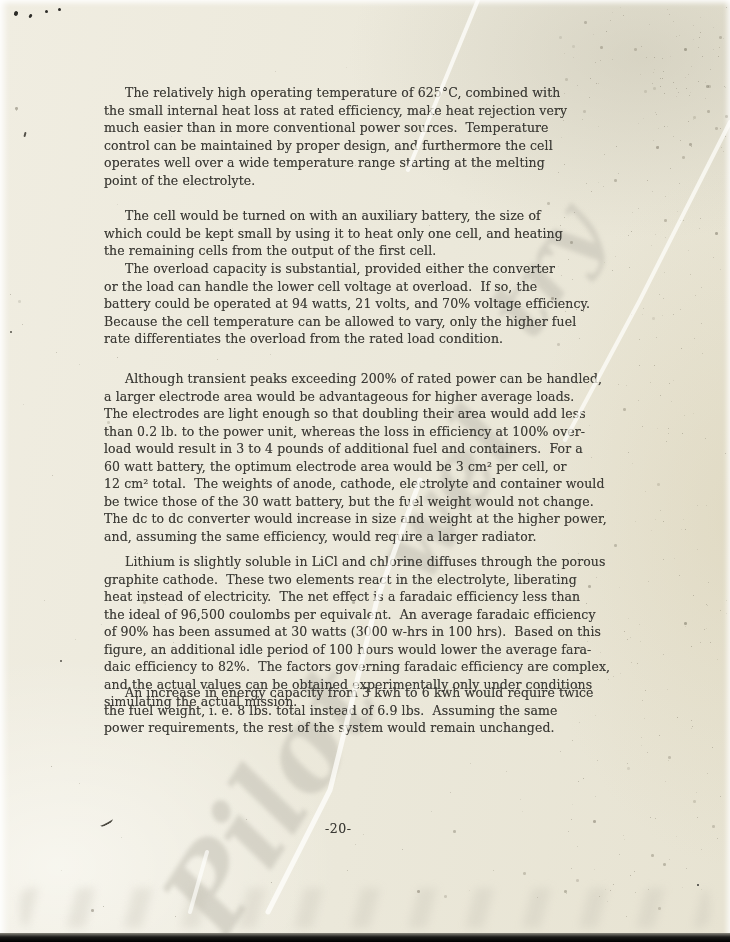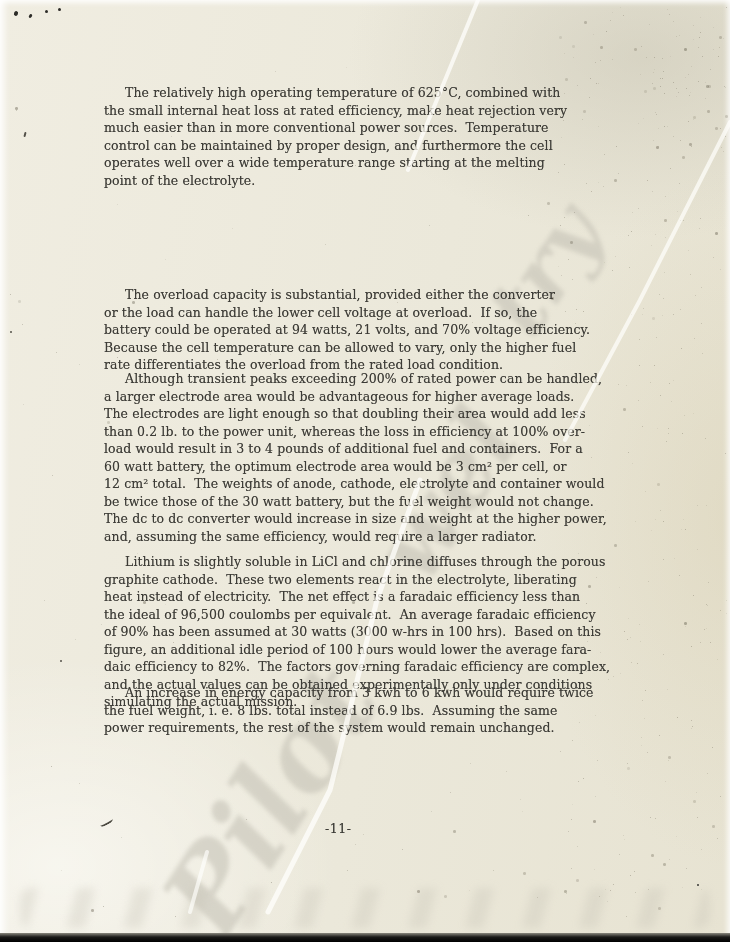--- a/index.html
+++ b/index.html
@@ -85,21 +85,24 @@
 
   <div class="speckles" id="speckles" style="box-shadow: rgba(99, 93, 76, 0.33) 615px 180px 0px 1px, rgba(99, 93, 76, 0.31) 619px 854px 0px 0px, rgba(99, 93, 76, 0.33) 565px 311px 0px 0px, rgba(99, 93, 76, 0.42) 657px 147px 0px 1px, rgba(99, 93, 76, 0.19) 720px 269px 0px 0px, rgba(99, 93, 76, 0.21) 697px 505px 0px 0px, rgba(99, 93, 76, 0.15) 561px 137px 0px 0px, rgba(99, 93, 76, 0.39) 612px 270px 0px 0px, rgba(99, 93, 76, 0.17) 635px 521px 0px 0px, rgba(99, 93, 76, 0.44) 583px 311px 0px 0px, rgba(99, 93, 76, 0.13) 570px 518px 0px 0px, rgba(99, 93, 76, 0.36) 217px 359px 0px 0px, rgba(99, 93, 76, 0.22) 270px 354px 0px 0px, rgba(99, 93, 76, 0.28) 720px 37px 0px 1px, rgba(99, 93, 76, 0.43) 663px 521px 0px 0px, rgba(99, 93, 76, 0.25) 702px 353px 0px 0px, rgba(99, 93, 76, 0.27) 680px 309px 0px 0px, rgba(99, 93, 76, 0.13) 654px 69px 0px 0px, rgba(99, 93, 76, 0.36) 691px 146px 0px 0px, rgba(99, 93, 76, 0.25) 325px 244px 0px 0px, rgba(99, 93, 76, 0.35) 673px 314px 0px 0px, rgba(99, 93, 76, 0.26) 713px 826px 0px 1px, rgba(99, 93, 76, 0.35) 52px 475px 0px 0px, rgba(99, 93, 76, 0.26) 665px 196px 0px 0px, rgba(99, 93, 76, 0.19) 655px 234px 0px 0px, rgba(99, 93, 76, 0.4) 418px 891px 0px 1px, rgba(99, 93, 76, 0.31) 585px 22px 0px 1px, rgba(99, 93, 76, 0.13) 653px 318px 0px 1px, rgba(99, 93, 76, 0.31) 647px 752px 0px 0px, rgba(99, 93, 76, 0.22) 577px 846px 0px 0px, rgba(99, 93, 76, 0.18) 671px 401px 0px 0px, rgba(99, 93, 76, 0.38) 552px 298px 0px 1px, rgba(99, 93, 76, 0.28) 610px 20px 0px 0px, rgba(99, 93, 76, 0.22) 676px 36px 0px 0px, rgba(99, 93, 76, 0.25) 707px 773px 0px 0px, rgba(99, 93, 76, 0.12) 604px 262px 0px 0px, rgba(99, 93, 76, 0.3) 635px 892px 0px 0px, rgba(99, 93, 76, 0.42) 699px 37px 0px 0px, rgba(99, 93, 76, 0.18) 691px 728px 0px 0px, rgba(99, 93, 76, 0.14) 586px 671px 0px 0px, rgba(99, 93, 76, 0.19) 658px 484px 0px 1px, rgba(99, 93, 76, 0.14) 677px 211px 0px 0px, rgba(99, 93, 76, 0.26) 561px 275px 0px 0px, rgba(99, 93, 76, 0.35) 575px 323px 0px 0px, rgba(99, 93, 76, 0.37) 589px 586px 0px 1px, rgba(99, 93, 76, 0.11) 651px 530px 0px 0px, rgba(99, 93, 76, 0.17) 651px 245px 0px 0px, rgba(99, 93, 76, 0.14) 452px 404px 0px 0px, rgba(99, 93, 76, 0.28) 631px 662px 0px 0px, rgba(99, 93, 76, 0.25) 508px 382px 0px 0px, rgba(99, 93, 76, 0.37) 246px 819px 0px 0px, rgba(99, 93, 76, 0.34) 666px 441px 0px 0px, rgba(99, 93, 76, 0.12) 612px 12px 0px 0px, rgba(99, 93, 76, 0.13) 624px 839px 0px 0px, rgba(99, 93, 76, 0.44) 685px 49px 0px 1px, rgba(99, 93, 76, 0.32) 652px 855px 0px 1px, rgba(99, 93, 76, 0.32) 201px 489px 0px 0px, rgba(99, 93, 76, 0.45) 577px 383px 0px 0px, rgba(99, 93, 76, 0.3) 572px 279px 0px 0px, rgba(99, 93, 76, 0.14) 165px 259px 0px 0px, rgba(99, 93, 76, 0.42) 564px 164px 0px 0px, rgba(99, 93, 76, 0.27) 618px 384px 0px 0px, rgba(99, 93, 76, 0.33) 676px 88px 0px 0px, rgba(99, 93, 76, 0.25) 582px 119px 0px 0px, rgba(99, 93, 76, 0.16) 137px 553px 0px 0px, rgba(99, 93, 76, 0.34) 571px 242px 0px 1px, rgba(99, 93, 76, 0.28) 151px 400px 0px 0px, rgba(99, 93, 76, 0.42) 117px 357px 0px 0px, rgba(99, 93, 76, 0.24) 723px 151px 0px 0px, rgba(99, 93, 76, 0.37) 571px 819px 0px 0px, rgba(99, 93, 76, 0.24) 608px 679px 0px 0px, rgba(99, 93, 76, 0.28) 397px 302px 0px 0px, rgba(99, 93, 76, 0.2) 641px 737px 0px 0px, rgba(99, 93, 76, 0.4) 596px 83px 0px 0px, rgba(99, 93, 76, 0.26) 643px 308px 0px 0px, rgba(99, 93, 76, 0.24) 363px 834px 0px 0px, rgba(99, 93, 76, 0.41) 92px 910px 0px 1px, rgba(99, 93, 76, 0.22) 584px 111px 0px 1px, rgba(99, 93, 76, 0.26) 603px 186px 0px 0px, rgba(99, 93, 76, 0.16) 232px 228px 0px 0px, rgba(99, 93, 76, 0.21) 431px 811px 0px 0px, rgba(99, 93, 76, 0.18) 665px 781px 0px 0px, rgba(99, 93, 76, 0.39) 564px 217px 0px 0px, rgba(99, 93, 76, 0.15) 594px 869px 0px 0px, rgba(99, 93, 76, 0.28) 719px 47px 0px 0px, rgba(99, 93, 76, 0.4) 591px 191px 0px 0px, rgba(99, 93, 76, 0.24) 472px 322px 0px 0px, rgba(99, 93, 76, 0.21) 79px 364px 0px 0px, rgba(99, 93, 76, 0.44) 583px 778px 0px 0px, rgba(99, 93, 76, 0.12) 676px 836px 0px 0px, rgba(99, 93, 76, 0.23) 411px 719px 0px 0px, rgba(99, 93, 76, 0.38) 702px 56px 0px 0px, rgba(99, 93, 76, 0.13) 573px 46px 0px 1px, rgba(99, 93, 76, 0.37) 628px 235px 0px 0px, rgba(99, 93, 76, 0.17) 688px 250px 0px 0px, rgba(99, 93, 76, 0.33) 717px 838px 0px 0px, rgba(99, 93, 76, 0.36) 565px 891px 0px 1px, rgba(99, 93, 76, 0.26) 650px 382px 0px 0px, rgba(99, 93, 76, 0.4) 654px 57px 0px 0px, rgba(99, 93, 76, 0.26) 355px 844px 0px 0px, rgba(99, 93, 76, 0.16) 573px 57px 0px 0px, rgba(99, 93, 76, 0.28) 600px 60px 0px 0px, rgba(99, 93, 76, 0.21) 101px 624px 0px 0px, rgba(99, 93, 76, 0.35) 720px 128px 0px 0px, rgba(99, 93, 76, 0.34) 664px 864px 0px 1px, rgba(99, 93, 76, 0.21) 694px 801px 0px 1px, rgba(99, 93, 76, 0.41) 660px 86px 0px 0px, rgba(99, 93, 76, 0.27) 638px 208px 0px 0px, rgba(99, 93, 76, 0.22) 445px 896px 0px 1px, rgba(99, 93, 76, 0.28) 646px 57px 0px 0px, rgba(99, 93, 76, 0.31) 305px 517px 0px 0px, rgba(99, 93, 76, 0.11) 619px 587px 0px 0px, rgba(99, 93, 76, 0.41) 693px 595px 0px 0px, rgba(99, 93, 76, 0.4) 594px 481px 0px 0px, rgba(99, 93, 76, 0.29) 642px 700px 0px 0px, rgba(99, 93, 76, 0.33) 689px 95px 0px 0px, rgba(99, 93, 76, 0.18) 691px 66px 0px 0px, rgba(99, 93, 76, 0.17) 696px 792px 0px 0px, rgba(99, 93, 76, 0.15) 685px 77px 0px 0px, rgba(99, 93, 76, 0.27) 638px 400px 0px 0px, rgba(99, 93, 76, 0.37) 726px 7px 0px 0px, rgba(99, 93, 76, 0.16) 662px 315px 0px 0px, rgba(99, 93, 76, 0.16) 685px 626px 0px 0px, rgba(99, 93, 76, 0.18) 725px 87px 0px 0px, rgba(99, 93, 76, 0.4) 688px 121px 0px 0px, rgba(99, 93, 76, 0.32) 563px 120px 0px 0px, rgba(99, 93, 76, 0.35) 663px 559px 0px 0px, rgba(99, 93, 76, 0.42) 590px 78px 0px 0px, rgba(99, 93, 76, 0.15) 693px 119px 0px 0px, rgba(99, 93, 76, 0.18) 697px 549px 0px 0px, rgba(99, 93, 76, 0.15) 640px 74px 0px 0px, rgba(99, 93, 76, 0.44) 271px 882px 0px 0px, rgba(99, 93, 76, 0.11) 670px 56px 0px 0px, rgba(99, 93, 76, 0.15) 658px 128px 0px 0px, rgba(99, 93, 76, 0.38) 645px 690px 0px 0px, rgba(99, 93, 76, 0.28) 506px 719px 0px 0px, rgba(99, 93, 76, 0.23) 652px 191px 0px 0px, rgba(99, 93, 76, 0.22) 558px 344px 0px 1px, rgba(99, 93, 76, 0.1) 643px 118px 0px 0px, rgba(99, 93, 76, 0.37) 691px 720px 0px 0px, rgba(99, 93, 76, 0.29) 694px 338px 0px 0px, rgba(99, 93, 76, 0.16) 667px 126px 0px 0px, rgba(99, 93, 76, 0.11) 165px 604px 0px 0px, rgba(99, 93, 76, 0.17) 654px 88px 0px 1px, rgba(99, 93, 76, 0.18) 607px 901px 0px 0px, rgba(99, 93, 76, 0.3) 407px 127px 0px 0px, rgba(99, 93, 76, 0.27) 483px 371px 0px 0px, rgba(99, 93, 76, 0.22) 699px 228px 0px 0px, rgba(99, 93, 76, 0.21) 566px 79px 0px 1px, rgba(99, 93, 76, 0.25) 660px 510px 0px 0px, rgba(99, 93, 76, 0.39) 634px 871px 0px 0px, rgba(99, 93, 76, 0.31) 669px 14px 0px 0px, rgba(99, 93, 76, 0.31) 678px 92px 0px 0px, rgba(99, 93, 76, 0.35) 558px 172px 0px 0px, rgba(99, 93, 76, 0.13) 469px 890px 0px 0px, rgba(99, 93, 76, 0.16) 676px 96px 0px 0px, rgba(99, 93, 76, 0.35) 704px 629px 0px 0px, rgba(99, 93, 76, 0.28) 683px 157px 0px 1px, rgba(99, 93, 76, 0.32) 631px 314px 0px 0px, rgba(99, 93, 76, 0.17) 583px 646px 0px 0px, rgba(99, 93, 76, 0.43) 144px 602px 0px 1px, rgba(99, 93, 76, 0.14) 701px 889px 0px 0px, rgba(99, 93, 76, 0.12) 700px 17px 0px 0px, rgba(99, 93, 76, 0.12) 690px 92px 0px 0px, rgba(99, 93, 76, 0.23) 566px 893px 0px 0px, rgba(99, 93, 76, 0.41) 712px 747px 0px 0px, rgba(99, 93, 76, 0.4) 700px 32px 0px 0px, rgba(99, 93, 76, 0.4) 543px 417px 0px 0px, rgba(99, 93, 76, 0.18) 372px 584px 0px 0px, rgba(99, 93, 76, 0.3) 641px 46px 0px 0px, rgba(99, 93, 76, 0.15) 655px 519px 0px 0px, rgba(99, 93, 76, 0.19) 649px 24px 0px 0px, rgba(99, 93, 76, 0.43) 624px 631px 0px 0px, rgba(99, 93, 76, 0.16) 486px 104px 0px 0px, rgba(99, 93, 76, 0.28) 524px 873px 0px 1px, rgba(99, 93, 76, 0.27) 648px 889px 0px 0px, rgba(99, 93, 76, 0.19) 694px 117px 0px 1px, rgba(99, 93, 76, 0.29) 493px 870px 0px 0px, rgba(99, 93, 76, 0.15) 598px 126px 0px 0px, rgba(99, 93, 76, 0.36) 642px 426px 0px 0px, rgba(99, 93, 76, 0.34) 16px 110px 0px 0px, rgba(99, 93, 76, 0.17) 576px 505px 0px 0px, rgba(99, 93, 76, 0.21) 707px 605px 0px 0px, rgba(99, 93, 76, 0.4) 647px 180px 0px 0px, rgba(99, 93, 76, 0.32) 601px 47px 0px 1px, rgba(99, 93, 76, 0.11) 346px 67px 0px 0px, rgba(99, 93, 76, 0.28) 698px 47px 0px 0px, rgba(99, 93, 76, 0.2) 693px 25px 0px 0px, rgba(99, 93, 76, 0.33) 586px 183px 0px 0px, rgba(99, 93, 76, 0.33) 627px 763px 0px 0px, rgba(99, 93, 76, 0.42) 682px 433px 0px 0px, rgba(99, 93, 76, 0.26) 577px 85px 0px 0px, rgba(99, 93, 76, 0.38) 669px 383px 0px 0px, rgba(99, 93, 76, 0.22) 669px 859px 0px 0px, rgba(99, 93, 76, 0.17) 726px 600px 0px 0px, rgba(99, 93, 76, 0.43) 691px 646px 0px 0px, rgba(99, 93, 76, 0.3) 720px 610px 0px 0px, rgba(99, 93, 76, 0.18) 600px 652px 0px 0px, rgba(99, 93, 76, 0.27) 713px 257px 0px 0px, rgba(99, 93, 76, 0.35) 724px 86px 0px 0px, rgba(99, 93, 76, 0.38) 528px 215px 0px 0px, rgba(99, 93, 76, 0.37) 627px 639px 0px 0px, rgba(99, 93, 76, 0.16) 645px 91px 0px 1px, rgba(99, 93, 76, 0.23) 613px 676px 0px 0px, rgba(99, 93, 76, 0.33) 599px 896px 0px 0px, rgba(99, 93, 76, 0.23) 587px 641px 0px 0px, rgba(99, 93, 76, 0.21) 75px 639px 0px 0px, rgba(99, 93, 76, 0.19) 630px 637px 0px 0px, rgba(99, 93, 76, 0.12) 658px 146px 0px 0px, rgba(99, 93, 76, 0.42) 613px 884px 0px 0px, rgba(99, 93, 76, 0.24) 506px 771px 0px 0px, rgba(99, 93, 76, 0.37) 720px 796px 0px 0px, rgba(99, 93, 76, 0.28) 548px 203px 0px 1px, rgba(99, 93, 76, 0.12) 657px 428px 0px 0px, rgba(99, 93, 76, 0.44) 606px 31px 0px 0px, rgba(99, 93, 76, 0.22) 577px 880px 0px 1px, rgba(99, 93, 76, 0.15) 632px 463px 0px 0px, rgba(99, 93, 76, 0.23) 721px 147px 0px 0px, rgba(99, 93, 76, 0.41) 680px 220px 0px 0px, rgba(99, 93, 76, 0.24) 648px 581px 0px 0px, rgba(99, 93, 76, 0.44) 51px 766px 0px 0px, rgba(99, 93, 76, 0.42) 664px 126px 0px 0px, rgba(99, 93, 76, 0.3) 568px 504px 0px 0px, rgba(99, 93, 76, 0.13) 641px 745px 0px 0px, rgba(99, 93, 76, 0.41) 681px 348px 0px 0px, rgba(99, 93, 76, 0.18) 679px 35px 0px 0px, rgba(99, 93, 76, 0.12) 693px 413px 0px 0px, rgba(99, 93, 76, 0.11) 681px 529px 0px 0px, rgba(99, 93, 76, 0.21) 108px 422px 0px 1px, rgba(99, 93, 76, 0.29) 710px 69px 0px 0px, rgba(99, 93, 76, 0.26) 572px 482px 0px 0px, rgba(99, 93, 76, 0.12) 119px 477px 0px 0px, rgba(99, 93, 76, 0.14) 693px 39px 0px 0px, rgba(99, 93, 76, 0.27) 421px 135px 0px 0px, rgba(99, 93, 76, 0.32) 624px 409px 0px 1px, rgba(99, 93, 76, 0.12) 522px 811px 0px 0px, rgba(99, 93, 76, 0.36) 680px 140px 0px 0px, rgba(99, 93, 76, 0.3) 662px 58px 0px 0px, rgba(99, 93, 76, 0.33) 626px 916px 0px 0px, rgba(99, 93, 76, 0.34) 589px 97px 0px 0px, rgba(99, 93, 76, 0.13) 638px 123px 0px 0px, rgba(99, 93, 76, 0.43) 175px 916px 0px 0px, rgba(99, 93, 76, 0.27) 669px 757px 0px 1px, rgba(99, 93, 76, 0.43) 654px 365px 0px 0px, rgba(99, 93, 76, 0.16) 117px 204px 0px 0px, rgba(99, 93, 76, 0.21) 684px 415px 0px 0px, rgba(99, 93, 76, 0.31) 595px 62px 0px 0px, rgba(99, 93, 76, 0.43) 16px 108px 0px 1px, rgba(99, 93, 76, 0.19) 706px 505px 0px 0px, rgba(99, 93, 76, 0.29) 668px 433px 0px 0px, rgba(99, 93, 76, 0.35) 706px 604px 0px 0px, rgba(99, 93, 76, 0.38) 710px 642px 0px 0px, rgba(99, 93, 76, 0.4) 610px 890px 0px 0px, rgba(99, 93, 76, 0.29) 652px 83px 0px 0px, rgba(99, 93, 76, 0.14) 560px 37px 0px 1px, rgba(99, 93, 76, 0.27) 591px 457px 0px 0px, rgba(99, 93, 76, 0.31) 686px 868px 0px 0px, rgba(99, 93, 76, 0.24) 288px 456px 0px 0px, rgba(99, 93, 76, 0.15) 628px 618px 0px 0px, rgba(99, 93, 76, 0.31) 663px 654px 0px 0px, rgba(99, 93, 76, 0.19) 626px 385px 0px 0px, rgba(99, 93, 76, 0.14) 589px 425px 0px 0px, rgba(99, 93, 76, 0.44) 559px 394px 0px 0px, rgba(99, 93, 76, 0.22) 579px 722px 0px 0px, rgba(99, 93, 76, 0.33) 725px 136px 0px 0px, rgba(99, 93, 76, 0.31) 346px 460px 0px 1px, rgba(99, 93, 76, 0.16) 298px 721px 0px 0px, rgba(99, 93, 76, 0.43) 662px 78px 0px 0px, rgba(99, 93, 76, 0.34) 683px 220px 0px 0px, rgba(99, 93, 76, 0.15) 564px 53px 0px 0px, rgba(99, 93, 76, 0.15) 605px 889px 0px 0px, rgba(99, 93, 76, 0.35) 679px 575px 0px 0px, rgba(99, 93, 76, 0.12) 620px 7px 0px 0px, rgba(99, 93, 76, 0.13) 683px 519px 0px 0px, rgba(99, 93, 76, 0.2) 639px 624px 0px 0px, rgba(99, 93, 76, 0.24) 171px 136px 0px 0px, rgba(99, 93, 76, 0.18) 644px 718px 0px 0px, rgba(99, 93, 76, 0.37) 650px 817px 0px 0px, rgba(99, 93, 76, 0.33) 579px 338px 0px 0px, rgba(99, 93, 76, 0.34) 454px 831px 0px 1px, rgba(99, 93, 76, 0.19) 623px 835px 0px 0px, rgba(99, 93, 76, 0.39) 660px 395px 0px 0px, rgba(99, 93, 76, 0.19) 653px 72px 0px 0px, rgba(99, 93, 76, 0.23) 726px 116px 0px 1px, rgba(99, 93, 76, 0.16) 520px 799px 0px 0px, rgba(99, 93, 76, 0.3) 701px 323px 0px 0px, rgba(99, 93, 76, 0.27) 695px 295px 0px 0px, rgba(99, 93, 76, 0.34) 639px 339px 0px 0px, rgba(99, 93, 76, 0.38) 698px 81px 0px 0px, rgba(99, 93, 76, 0.27) 537px 897px 0px 0px, rgba(99, 93, 76, 0.42) 576px 309px 0px 0px, rgba(99, 93, 76, 0.19) 598px 83px 0px 0px, rgba(99, 93, 76, 0.34) 572px 740px 0px 0px, rgba(99, 93, 76, 0.23) 425px 686px 0px 0px, rgba(99, 93, 76, 0.35) 595px 488px 0px 0px, rgba(99, 93, 76, 0.41) 673px 82px 0px 0px, rgba(99, 93, 76, 0.29) 416px 469px 0px 0px, rgba(99, 93, 76, 0.37) 574px 212px 0px 0px, rgba(99, 93, 76, 0.27) 716px 128px 0px 1px, rgba(99, 93, 76, 0.15) 705px 82px 0px 0px, rgba(99, 93, 76, 0.22) 470px 763px 0px 0px, rgba(99, 93, 76, 0.24) 564px 93px 0px 0px, rgba(99, 93, 76, 0.21) 612px 59px 0px 0px, rgba(99, 93, 76, 0.19) 632px 212px 0px 0px, rgba(99, 93, 76, 0.33) 705px 438px 0px 0px, rgba(99, 93, 76, 0.29) 429px 225px 0px 0px, rgba(99, 93, 76, 0.22) 673px 21px 0px 0px, rgba(99, 93, 76, 0.37) 670px 168px 0px 0px, rgba(99, 93, 76, 0.42) 10px 294px 0px 0px, rgba(99, 93, 76, 0.44) 630px 875px 0px 0px, rgba(99, 93, 76, 0.1) 572px 804px 0px 0px, rgba(99, 93, 76, 0.31) 560px 751px 0px 0px, rgba(99, 93, 76, 0.24) 709px 86px 0px 1px, rgba(99, 93, 76, 0.32) 355px 165px 0px 0px, rgba(99, 93, 76, 0.14) 620px 673px 0px 0px, rgba(99, 93, 76, 0.21) 121px 837px 0px 0px, rgba(99, 93, 76, 0.25) 396px 714px 0px 0px, rgba(99, 93, 76, 0.3) 322px 504px 0px 1px, rgba(99, 93, 76, 0.18) 640px 641px 0px 0px, rgba(99, 93, 76, 0.37) 697px 817px 0px 0px, rgba(99, 93, 76, 0.45) 677px 717px 0px 0px, rgba(99, 93, 76, 0.28) 690px 274px 0px 0px, rgba(99, 93, 76, 0.28) 79px 783px 0px 0px, rgba(99, 93, 76, 0.43) 560px 225px 0px 0px, rgba(99, 93, 76, 0.43) 716px 233px 0px 1px, rgba(99, 93, 76, 0.42) 594px 821px 0px 1px, rgba(99, 93, 76, 0.42) 718px 56px 0px 0px, rgba(99, 93, 76, 0.19) 653px 140px 0px 0px, rgba(99, 93, 76, 0.21) 578px 553px 0px 0px, rgba(99, 93, 76, 0.14) 346px 540px 0px 1px, rgba(99, 93, 76, 0.41) 586px 603px 0px 0px, rgba(99, 93, 76, 0.31) 450px 792px 0px 0px, rgba(99, 93, 76, 0.39) 660px 78px 0px 0px, rgba(99, 93, 76, 0.39) 577px 616px 0px 0px, rgba(99, 93, 76, 0.37) 402px 849px 0px 0px, rgba(99, 93, 76, 0.32) 679px 183px 0px 0px, rgba(99, 93, 76, 0.36) 299px 144px 0px 0px, rgba(99, 93, 76, 0.26) 188px 730px 0px 0px, rgba(99, 93, 76, 0.28) 635px 49px 0px 1px, rgba(99, 93, 76, 0.17) 717px 659px 0px 0px, rgba(99, 93, 76, 0.18) 713px 49px 0px 0px, rgba(99, 93, 76, 0.38) 690px 144px 0px 1px, rgba(99, 93, 76, 0.14) 673px 380px 0px 0px, rgba(99, 93, 76, 0.34) 347px 870px 0px 0px, rgba(99, 93, 76, 0.29) 656px 337px 0px 0px, rgba(99, 93, 76, 0.3) 663px 298px 0px 0px, rgba(99, 93, 76, 0.26) 596px 577px 0px 0px, rgba(99, 93, 76, 0.17) 667px 689px 0px 0px, rgba(99, 93, 76, 0.31) 615px 545px 0px 1px, rgba(99, 93, 76, 0.41) 616px 146px 0px 0px, rgba(99, 93, 76, 0.15) 674px 558px 0px 0px, rgba(99, 93, 76, 0.17) 19px 301px 0px 1px, rgba(99, 93, 76, 0.23) 688px 74px 0px 0px, rgba(99, 93, 76, 0.22) 133px 720px 0px 0px, rgba(99, 93, 76, 0.25) 673px 136px 0px 0px, rgba(99, 93, 76, 0.32) 656px 114px 0px 0px, rgba(99, 93, 76, 0.4) 173px 642px 0px 0px, rgba(99, 93, 76, 0.14) 574px 611px 0px 0px, rgba(99, 93, 76, 0.35) 668px 428px 0px 0px, rgba(99, 93, 76, 0.4) 637px 663px 0px 0px, rgba(99, 93, 76, 0.39) 353px 602px 0px 1px, rgba(99, 93, 76, 0.44) 103px 906px 0px 0px, rgba(99, 93, 76, 0.31) 708px 111px 0px 1px, rgba(99, 93, 76, 0.14) 642px 314px 0px 0px, rgba(99, 93, 76, 0.44) 685px 623px 0px 1px, rgba(99, 93, 76, 0.19) 555px 598px 0px 0px, rgba(99, 93, 76, 0.39) 663px 71px 0px 0px, rgba(99, 93, 76, 0.32) 665px 220px 0px 1px, rgba(99, 93, 76, 0.24) 701px 849px 0px 0px, rgba(99, 93, 76, 0.13) 682px 887px 0px 0px, rgba(99, 93, 76, 0.1) 605px 510px 0px 0px, rgba(99, 93, 76, 0.18) 645px 491px 0px 0px, rgba(99, 93, 76, 0.4) 659px 735px 0px 0px, rgba(99, 93, 76, 0.36) 655px 818px 0px 0px, rgba(99, 93, 76, 0.13) 598px 182px 0px 0px, rgba(99, 93, 76, 0.18) 23px 404px 0px 0px, rgba(99, 93, 76, 0.31) 568px 831px 0px 0px, rgba(99, 93, 76, 0.33) 604px 154px 0px 0px, rgba(99, 93, 76, 0.17) 595px 715px 0px 0px, rgba(99, 93, 76, 0.39) 707px 86px 0px 1px, rgba(99, 93, 76, 0.18) 499px 145px 0px 1px, rgba(99, 93, 76, 0.21) 705px 98px 0px 0px, rgba(99, 93, 76, 0.25) 659px 908px 0px 1px, rgba(99, 93, 76, 0.34) 56px 352px 0px 0px, rgba(99, 93, 76, 0.36) 568px 259px 0px 0px, rgba(99, 93, 76, 0.41) 664px 93px 0px 0px, rgba(99, 93, 76, 0.21) 595px 796px 0px 0px, rgba(99, 93, 76, 0.36) 623px 15px 0px 0px, rgba(99, 93, 76, 0.15) 61px 870px 0px 0px, rgba(99, 93, 76, 0.23) 275px 71px 0px 0px, rgba(99, 93, 76, 0.39) 628px 452px 0px 0px, rgba(99, 93, 76, 0.31) 700px 642px 0px 0px, rgba(99, 93, 76, 0.39) 133px 302px 0px 1px, rgba(99, 93, 76, 0.36) 629px 267px 0px 0px, rgba(99, 93, 76, 0.28) 597px 760px 0px 0px, rgba(99, 93, 76, 0.37) 700px 218px 0px 0px, rgba(99, 93, 76, 0.37) 264px 500px 0px 0px, rgba(99, 93, 76, 0.19) 668px 760px 0px 0px, rgba(99, 93, 76, 0.37) 22px 324px 0px 0px, rgba(99, 93, 76, 0.4) 692px 726px 0px 0px, rgba(99, 93, 76, 0.45) 119px 146px 0px 0px, rgba(99, 93, 76, 0.21) 664px 272px 0px 0px, rgba(99, 93, 76, 0.13) 386px 665px 0px 0px, rgba(99, 93, 76, 0.15) 713px 27px 0px 0px, rgba(99, 93, 76, 0.38) 578px 781px 0px 0px, rgba(99, 93, 76, 0.14) 723px 38px 0px 0px, rgba(99, 93, 76, 0.14) 628px 768px 0px 1px, rgba(99, 93, 76, 0.29) 659px 294px 0px 0px, rgba(99, 93, 76, 0.24) 181px 660px 0px 0px, rgba(99, 93, 76, 0.21) 665px 237px 0px 0px, rgba(99, 93, 76, 0.14) 593px 34px 0px 0px, rgba(99, 93, 76, 0.12) 706px 628px 0px 0px, rgba(99, 93, 76, 0.18) 667px 9px 0px 0px, rgba(99, 93, 76, 0.14) 726px 613px 0px 0px, rgba(99, 93, 76, 0.22) 655px 112px 0px 0px, rgba(99, 93, 76, 0.37) 725px 453px 0px 0px, rgba(99, 93, 76, 0.4) 639px 365px 0px 0px, rgba(99, 93, 76, 0.12) 558px 266px 0px 0px, rgba(99, 93, 76, 0.2) 615px 256px 0px 0px, rgba(99, 93, 76, 0.26) 44px 600px 0px 0px, rgba(99, 93, 76, 0.31) 571px 868px 0px 0px, rgba(99, 93, 76, 0.27) 618px 173px 0px 0px, rgba(99, 93, 76, 0.13) 478px 334px 0px 0px, rgba(99, 93, 76, 0.1) 577px 450px 0px 0px, rgba(99, 93, 76, 0.44) 631px 231px 0px 0px, rgba(99, 93, 76, 0.32) 447px 690px 0px 1px, rgba(99, 93, 76, 0.38) 686px 88px 0px 0px, rgba(99, 93, 76, 0.29) 708px 582px 0px 0px, rgba(99, 93, 76, 0.42) 685px 529px 0px 0px, rgba(99, 93, 76, 0.26) 701px 287px 0px 0px;"></div>
 
   <div class="content">
     <div class="para" style="top:84px">The relatively high operating temperature of 625°C, combined with
 the small internal heat loss at rated efficiency, make heat rejection very
 much easier than in more conventional power sources.  Temperature
 control can be maintained by proper design, and furthermore the cell
 operates well over a wide temperature range starting at the melting
 point of the electrolyte.</div>
-    <div class="para" style="top:286px">The overload capacity is substantial, provided either the converter
+    <div class="para" style="top:207px">The cell would be turned on with an auxiliary battery, the size of
+which could be kept small by using it to heat only one cell, and heating
+the remaining cells from the output of the first cell.</div>
+    <div class="para" style="top:260px">The overload capacity is substantial, provided either the converter
 or the load can handle the lower cell voltage at overload.  If so, the
 battery could be operated at 94 watts, 21 volts, and 70% voltage efficiency.
 Because the cell temperature can be allowed to vary, only the higher fuel
 rate differentiates the overload from the rated load condition.</div>
     <div class="para" style="top:370px">Although transient peaks exceeding 200% of rated power can be handled,
 a larger electrode area would be advantageous for higher average loads.
 The electrodes are light enough so that doubling their area would add less
 than 0.2 lb. to the power unit, whereas the loss in efficiency at 100% over-
 load would result in 3 to 4 pounds of additional fuel and containers.  For a
 60 watt battery, the optimum electrode area would be 3 cm² per cell, or
@@ -112,21 +115,21 @@
 heat instead of electricity.  The net effect is a faradaic efficiency less than
 the ideal of 96,500 coulombs per equivalent.  An average faradaic efficiency
 of 90% has been assumed at 30 watts (3000 w-hrs in 100 hrs).  Based on this
 figure, an additional idle period of 100 hours would lower the average fara-
 daic efficiency to 82%.  The factors governing faradaic efficiency are complex,
 and the actual values can be obtained experimentally only under conditions
 simulating the actual mission.</div>
     <div class="para" style="top:684px">An increase in energy capacity from 3 kwh to 6 kwh would require twice
 the fuel weight, i. e. 8 lbs. total instead of 6.9 lbs.  Assuming the same
 power requirements, the rest of the system would remain unchanged.</div>
-    <div class="pagenum">-11-</div>
+    <div class="pagenum">-20-</div>
   </div>
 
   <svg class="creases" width="730" height="942" viewBox="0 0 730 942">
     <polyline points="478,0 408,170" fill="none" stroke="#d6d3c7" stroke-width="4" stroke-linecap="round" opacity="0.9"></polyline>
     <polyline points="730,122 640,300 565,440" fill="none" stroke="#d6d3c7" stroke-width="4" stroke-linecap="round" opacity="0.85"></polyline>
     <polyline points="420,480 377,600 330,790 268,912" fill="none" stroke="#d6d3c7" stroke-width="5" stroke-linecap="round" opacity="0.9"></polyline>
     <polyline points="207,852 190,912" fill="none" stroke="#d6d3c7" stroke-width="4" stroke-linecap="round" opacity="0.8"></polyline>
   </svg>
 
   <span class="speck" style="left:14px;top:11px;width:4px;height:5px;transform:rotate(20deg)"></span>

